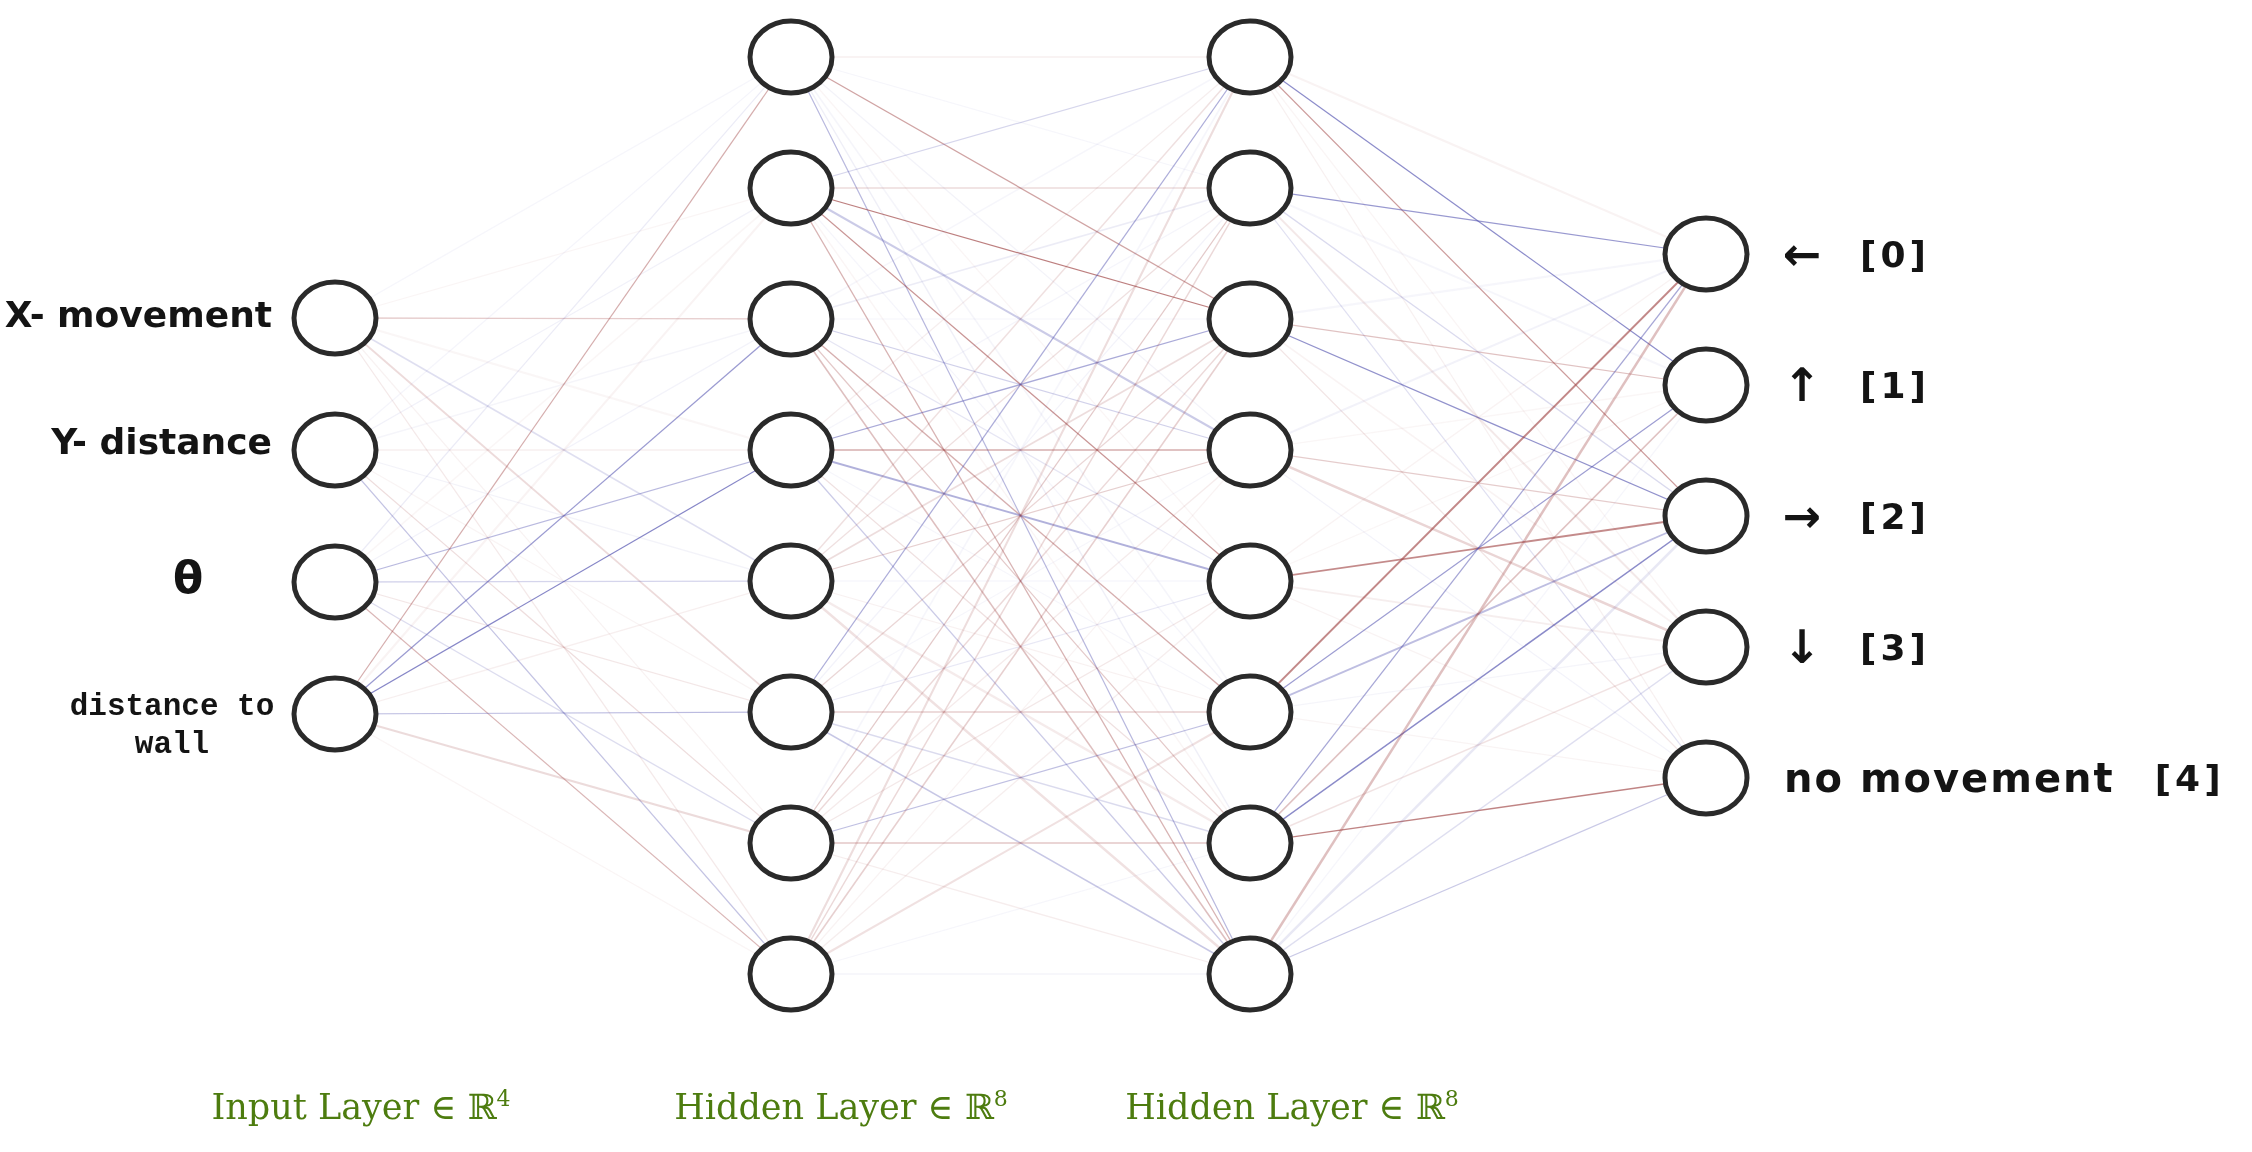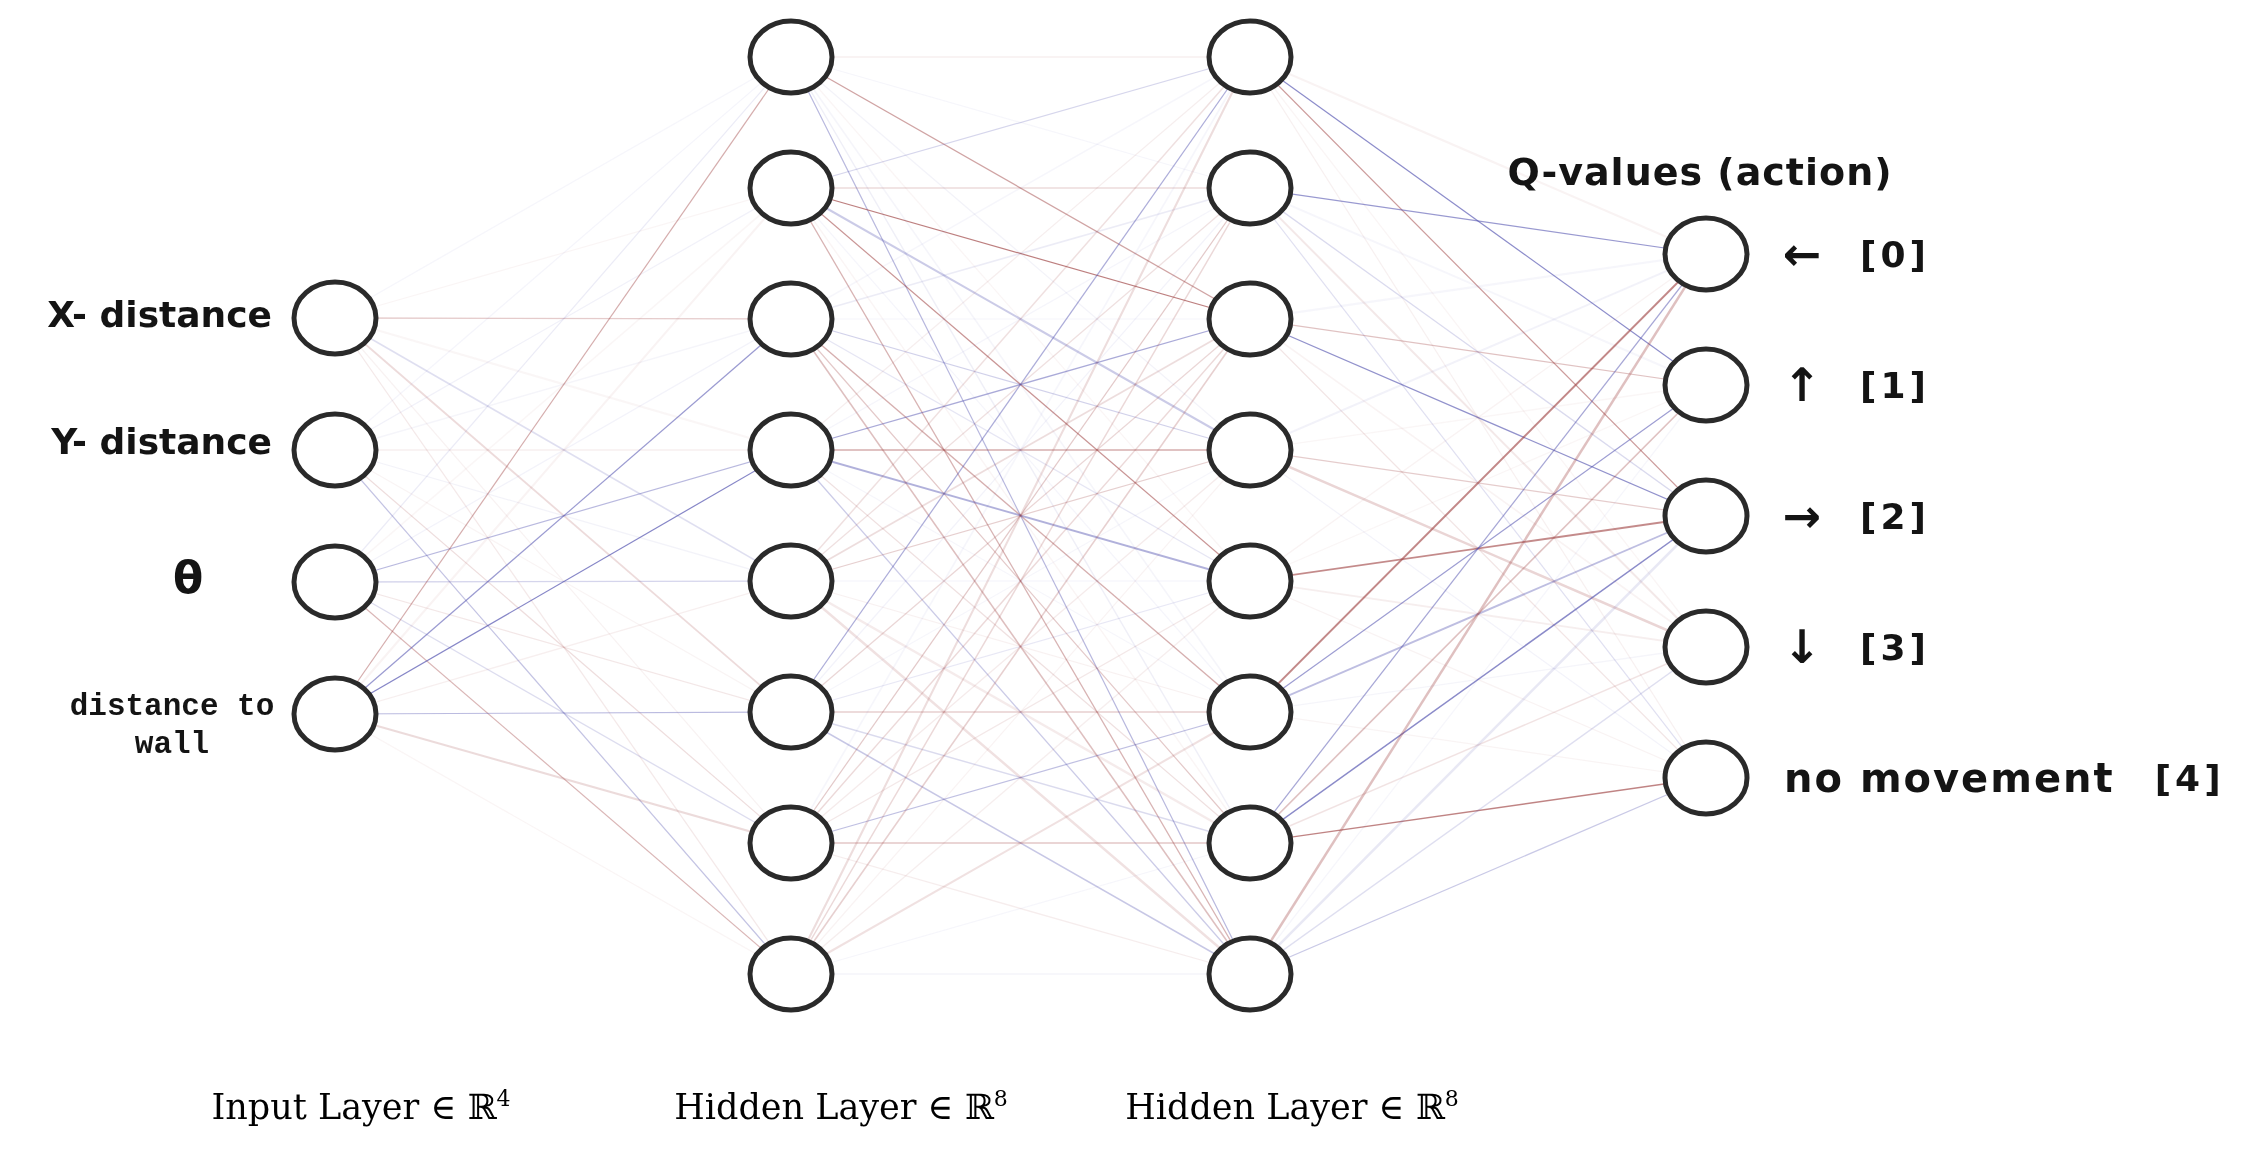--- a/index.html
+++ b/index.html
@@ -84,21 +84,21 @@
   .row-a2 { top: 484px; }
   .row-a3 { top: 615px; }
   .row-a4 { top: 746px; margin-left: 14px; }
 
   .caption {
     position: absolute;
     top: 1086px;
     transform: translateX(-50%);
     font-family: "DejaVu Serif", serif;
     font-size: 35px;
-    color: #000000;
+    color: #4d7c0f;
     white-space: nowrap;
   }
   .caption sup { font-size: 22px; }
   .cap-0 { left: 361px; }
   .cap-1 { left: 841px; }
   .cap-2 { left: 1292px; }
   .cap-3 { left: 1752px; }
 </style>
 </head>
 <body>
@@ -262,23 +262,22 @@
       <ellipse cx="1250" cy="712" rx="41" ry="36" fill="#ffffff" stroke="#2a2a2a" stroke-width="5"></ellipse>
       <ellipse cx="1250" cy="843" rx="41" ry="36" fill="#ffffff" stroke="#2a2a2a" stroke-width="5"></ellipse>
       <ellipse cx="1250" cy="974" rx="41" ry="36" fill="#ffffff" stroke="#2a2a2a" stroke-width="5"></ellipse>
       <ellipse cx="1706" cy="254" rx="41" ry="36" fill="#ffffff" stroke="#2a2a2a" stroke-width="5"></ellipse>
       <ellipse cx="1706" cy="385" rx="41" ry="36" fill="#ffffff" stroke="#2a2a2a" stroke-width="5"></ellipse>
       <ellipse cx="1706" cy="516" rx="41" ry="36" fill="#ffffff" stroke="#2a2a2a" stroke-width="5"></ellipse>
       <ellipse cx="1706" cy="647" rx="41" ry="36" fill="#ffffff" stroke="#2a2a2a" stroke-width="5"></ellipse>
       <ellipse cx="1706" cy="778" rx="41" ry="36" fill="#ffffff" stroke="#2a2a2a" stroke-width="5"></ellipse>
     </svg>
 
-  <div class="hand title">Q-values (action)</div>
-
-  <div class="hand input-label xpos">X- distance</div>
+
+  <div class="hand input-label xpos">X- movement</div>
 
   <div class="hand input-label ypos">Y- distance</div>
 
   <div class="hand theta-label">θ</div>
 
   <div class="hand distance-label">
     <div>distance to</div>
     <div>wall</div>
   </div>
 

